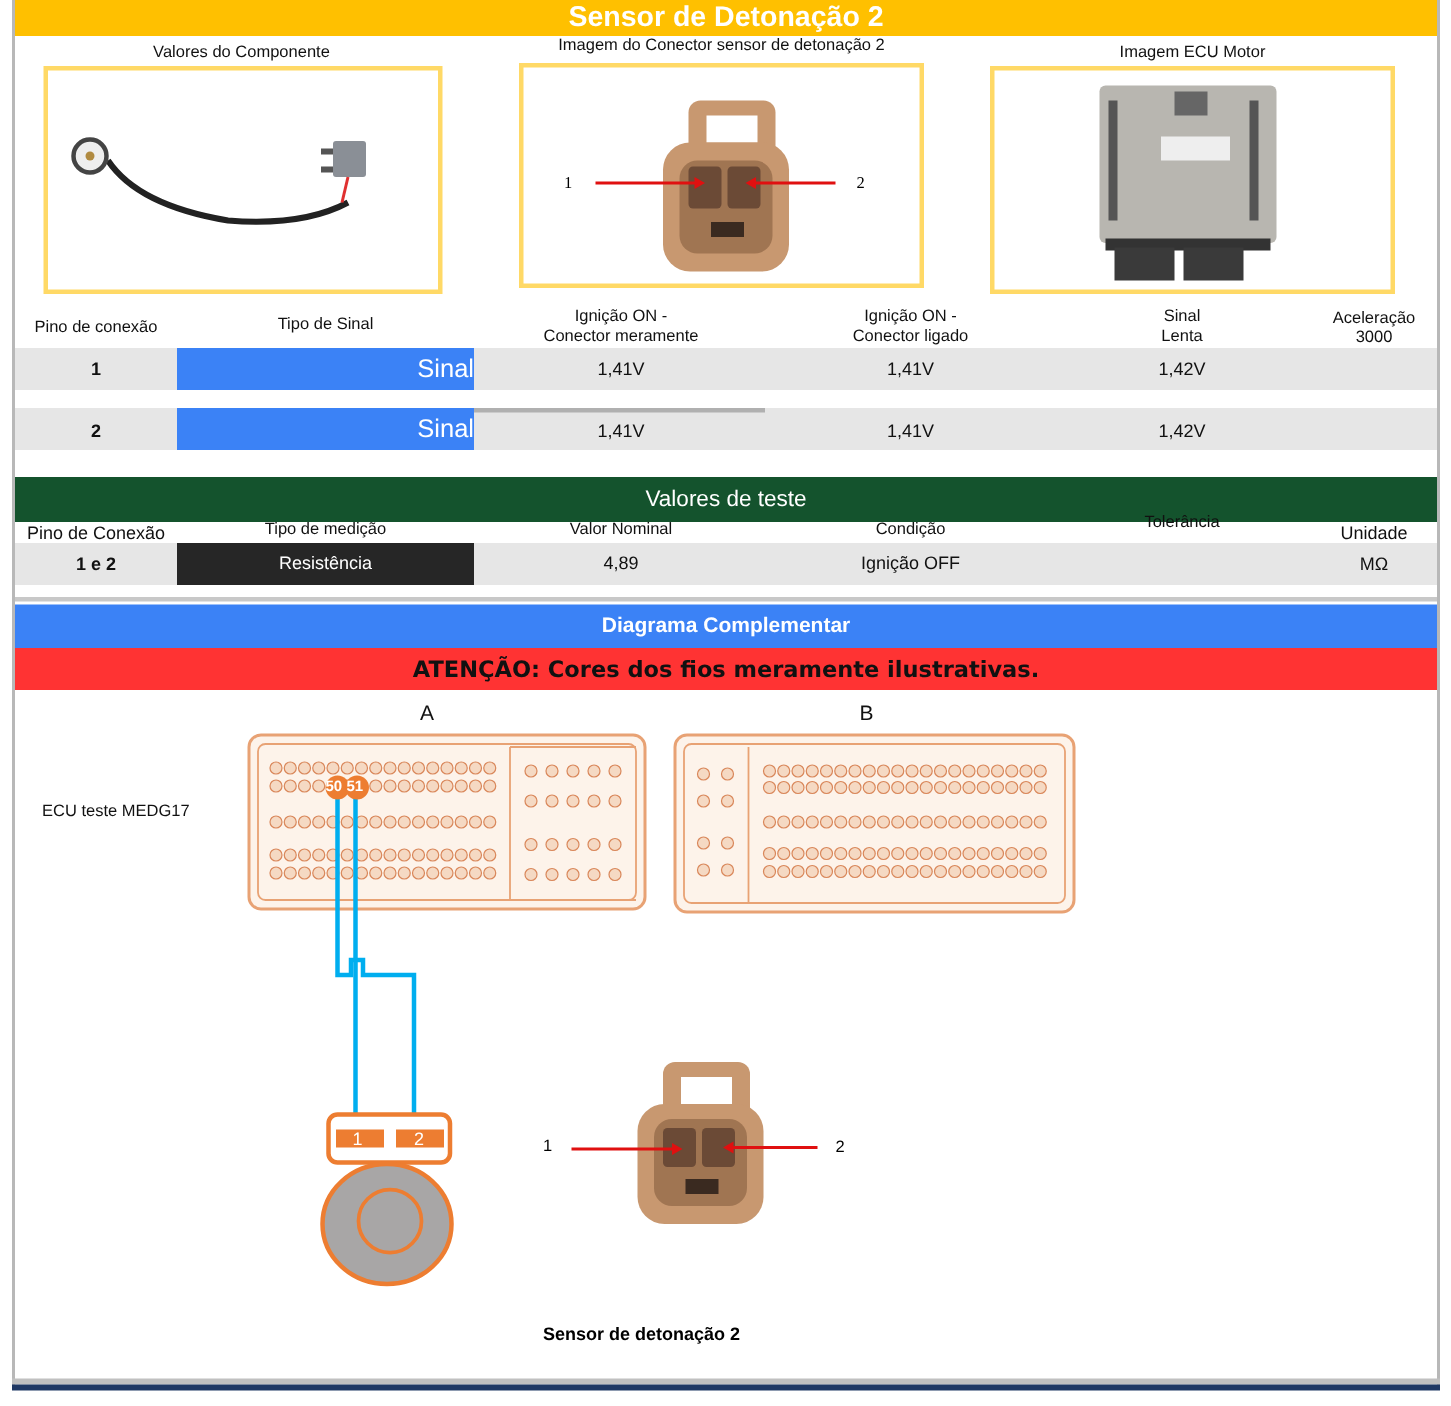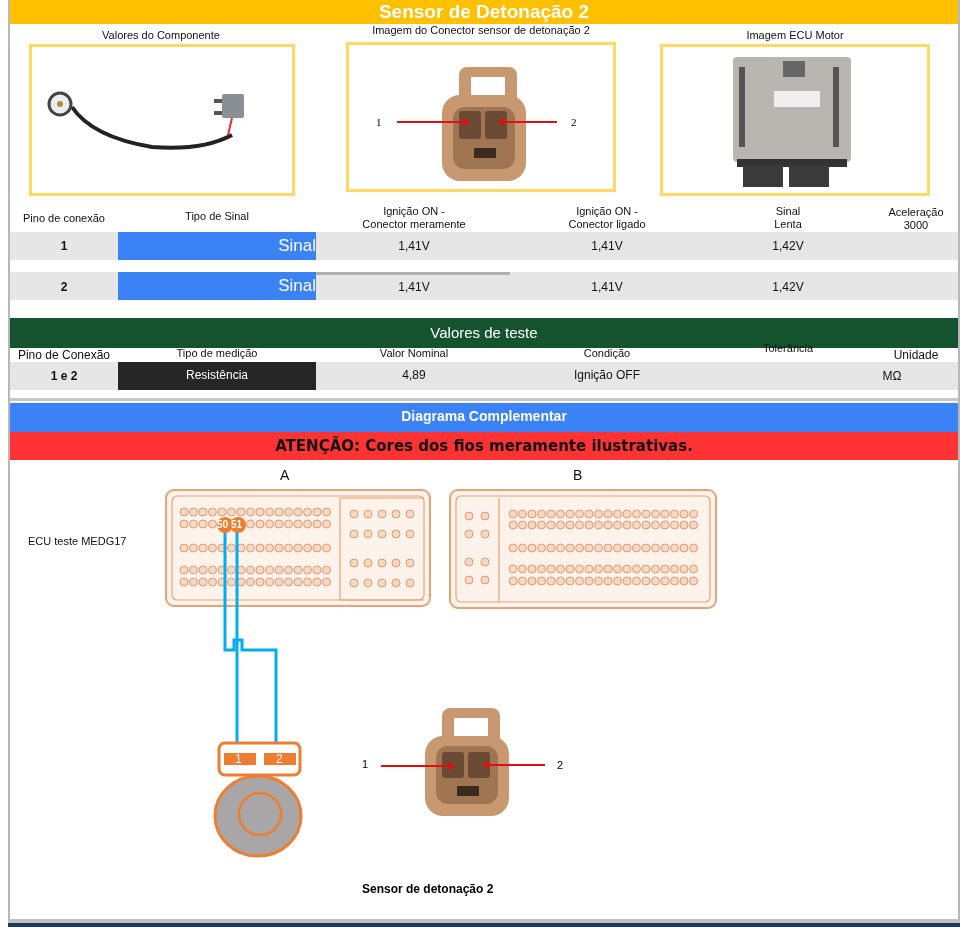--- a/index.html
+++ b/index.html
@@ -128,21 +128,21 @@
 <div class="tbl-head" style="left:512px; top:347px; width:190px;">Condição</div>
 <div class="tbl-head" style="left:702px; top:342px; width:172px;">Tolerância</div>
 <div class="tbl-head" style="left:874px; top:349px; width:84px; font-size:12px;">Unidade</div>
 
 <div class="row-bg" style="top:362px; height:28px;"></div>
 <div class="cell" style="left:10px; top:369px; width:108px; font-weight:bold;">1 e 2</div>
 <div class="dark-cell" style="left:118px; top:362px; width:198px; height:28px; line-height:26px;">Resistência</div>
 <div class="cell" style="left:316px; top:368px; width:196px;">4,89</div>
 <div class="cell" style="left:512px; top:368px; width:190px;">Ignição OFF</div>
 <div class="cell" style="left:702px; top:368px; width:172px;"></div>
-<div class="cell" style="left:850px; top:369px; width:84px;">MΩ</div>
+<div class="cell" style="left:874px; top:369px; width:84px;">MΩ</div>
 
 <div style="position:absolute; left:10px; top:398px; width:948px; height:3px; background:#c8c8c8;"></div>
 
 <div class="banner banner-blue">Diagrama Complementar</div>
 <div class="banner banner-red">ATENÇÃO: Cores dos fios meramente ilustrativas.</div>
 
 <div class="diag-label" style="left:280px; top:467px;">A</div>
 <div class="diag-label" style="left:573px; top:467px;">B</div>
 <div class="diag-label" style="left:28px; top:535px; font-size:11px;">ECU teste MEDG17</div>
 

